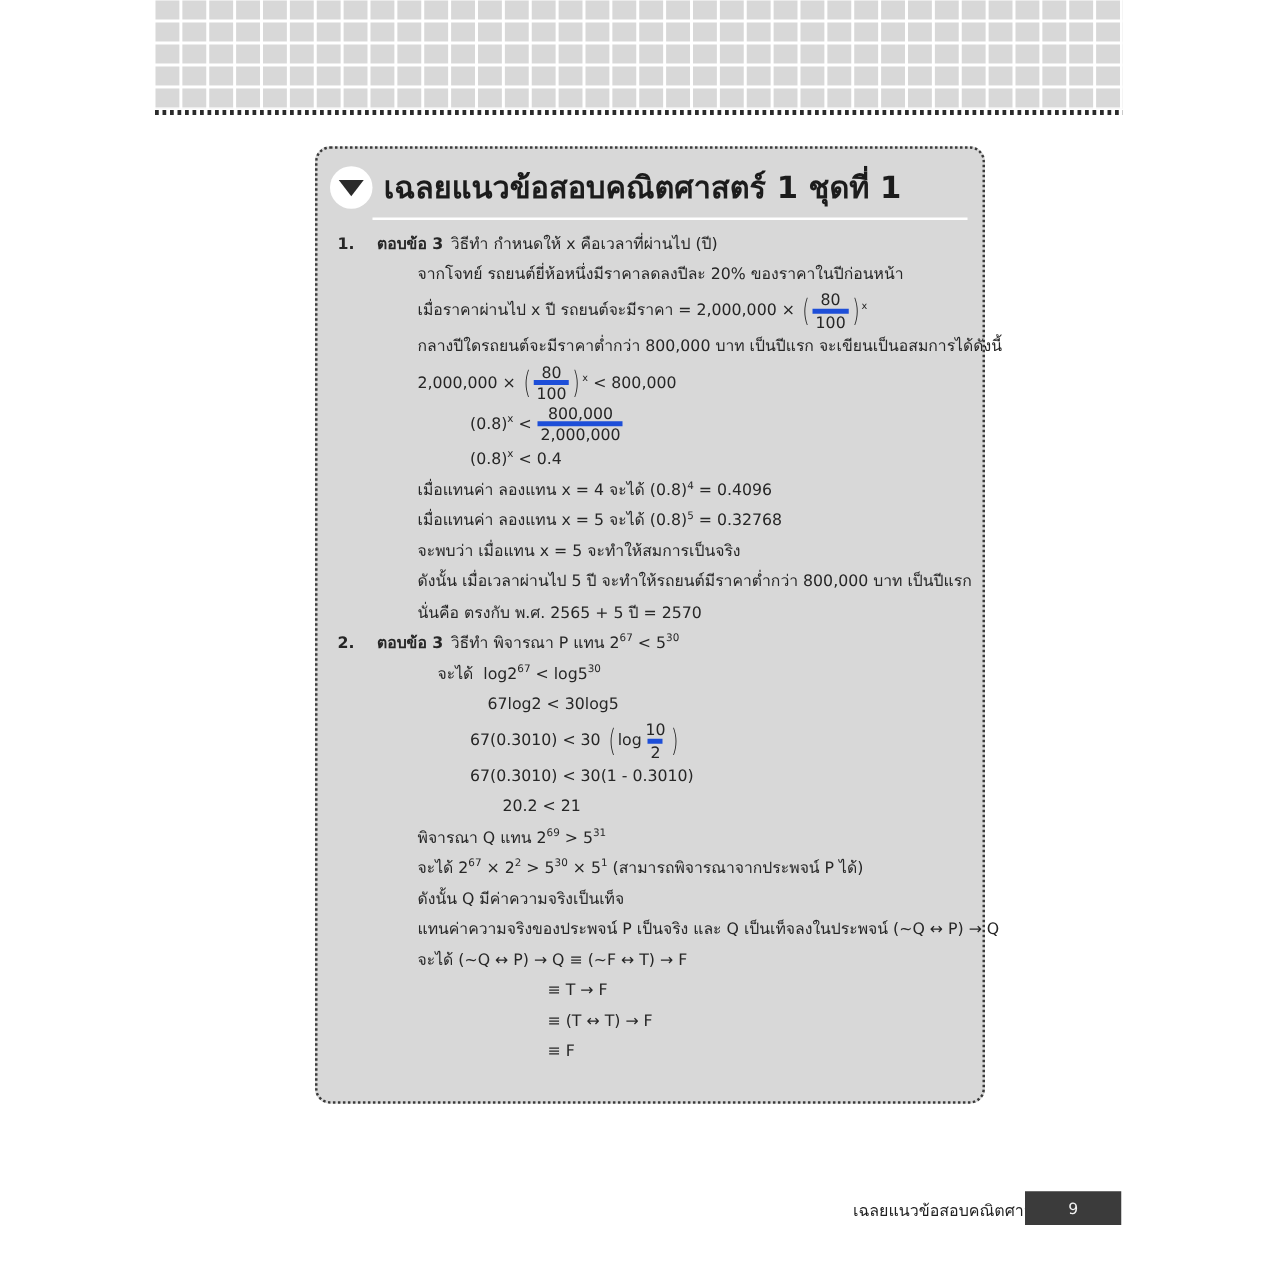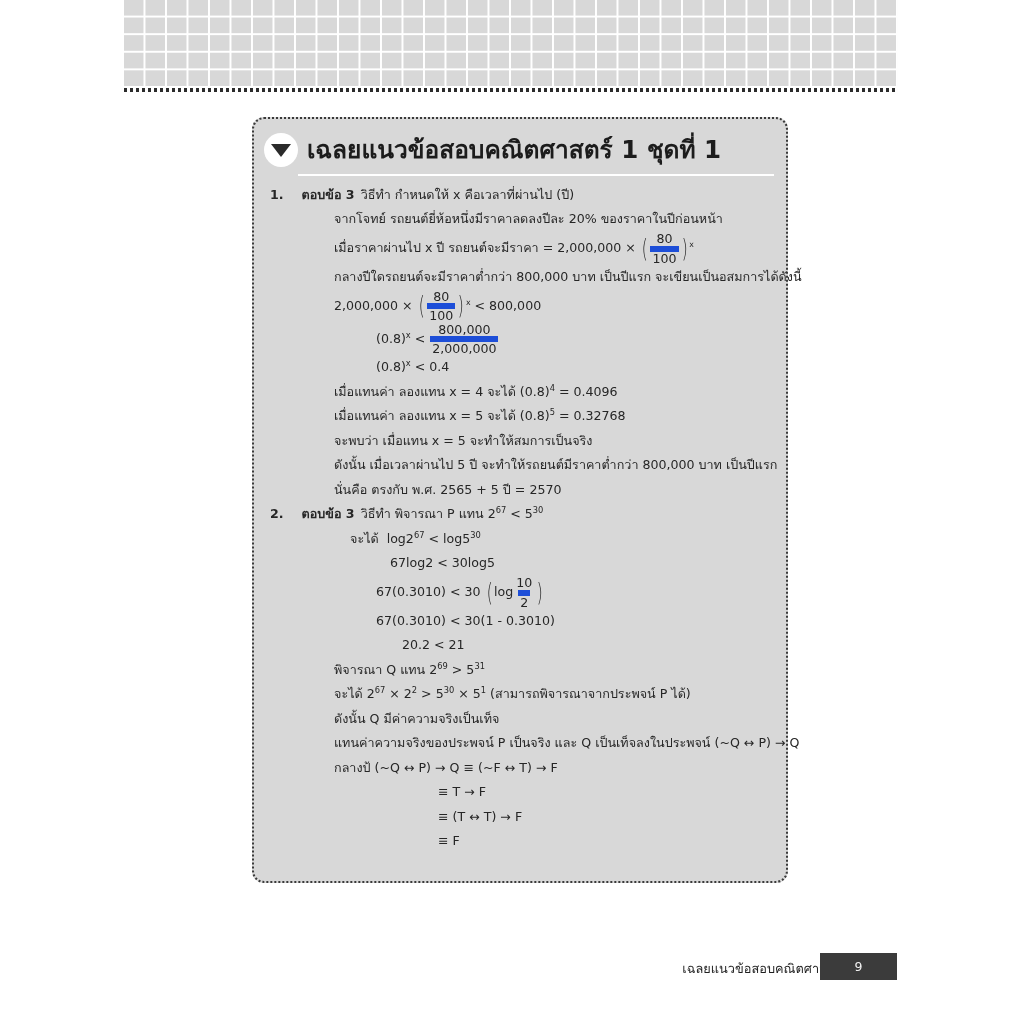--- a/index.html
+++ b/index.html
@@ -124,21 +124,21 @@
   
   .frac {
     display: inline-flex;
     flex-direction: column;
     align-items: center;
     vertical-align: middle;
     line-height: 1.05;
     margin: 0 1px;
   }
   .frac .top { padding: 0 2px; }
-  .frac .bot { padding: 0 2px; border-top: 6px solid #1d4ed8; }
+  .frac .bot { padding: 0 2px; border-top: 4px solid #1d4ed8; }
   .paren {
     display: inline-block;
     font-size: 1.95em;
     line-height: 0.62;
     vertical-align: middle;
     font-weight: 300;
     transform: scaleX(0.62);
     color: #262626;
   }
   .supx {
@@ -308,21 +308,21 @@
     </div>
 
 
     <div class="ln ind-2">
       <span>ดังนั้น Q มีค่าความจริงเป็นเท็จ</span>
     </div>
     <div class="ln ind-2">
       <span>แทนค่าความจริงของประพจน์ P เป็นจริง และ Q เป็นเท็จลงในประพจน์ (~Q ↔ P) → Q</span>
     </div>
     <div class="ln ind-2">
-      <span>กลางป้ (~Q ↔ P) → Q ≡ (~F ↔ T) → F</span>
+      <span>จะได้ (~Q ↔ P) → Q ≡ (~F ↔ T) → F</span>
     </div>
     <div class="ln ind-8">
       <span>≡ T → F</span>
     </div>
     <div class="ln ind-8">
       <span>≡ (T ↔ T) → F</span>
     </div>
     <div class="ln ind-8">
       <span>≡ F</span>
     </div>

